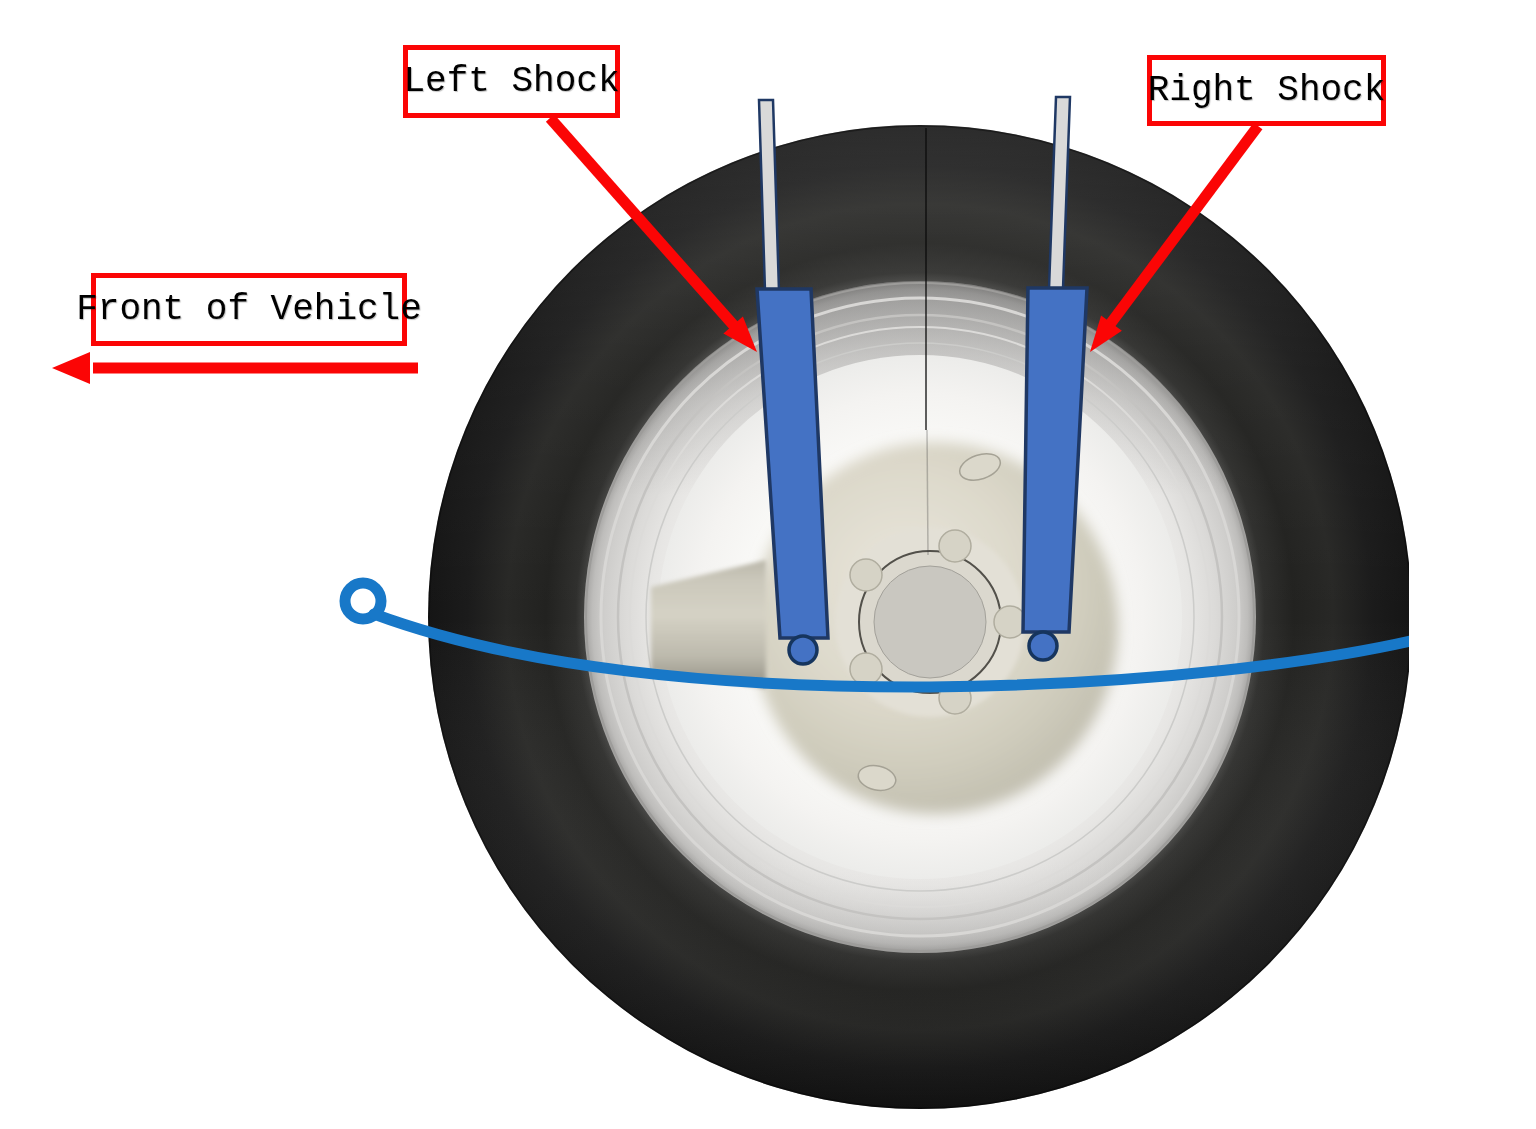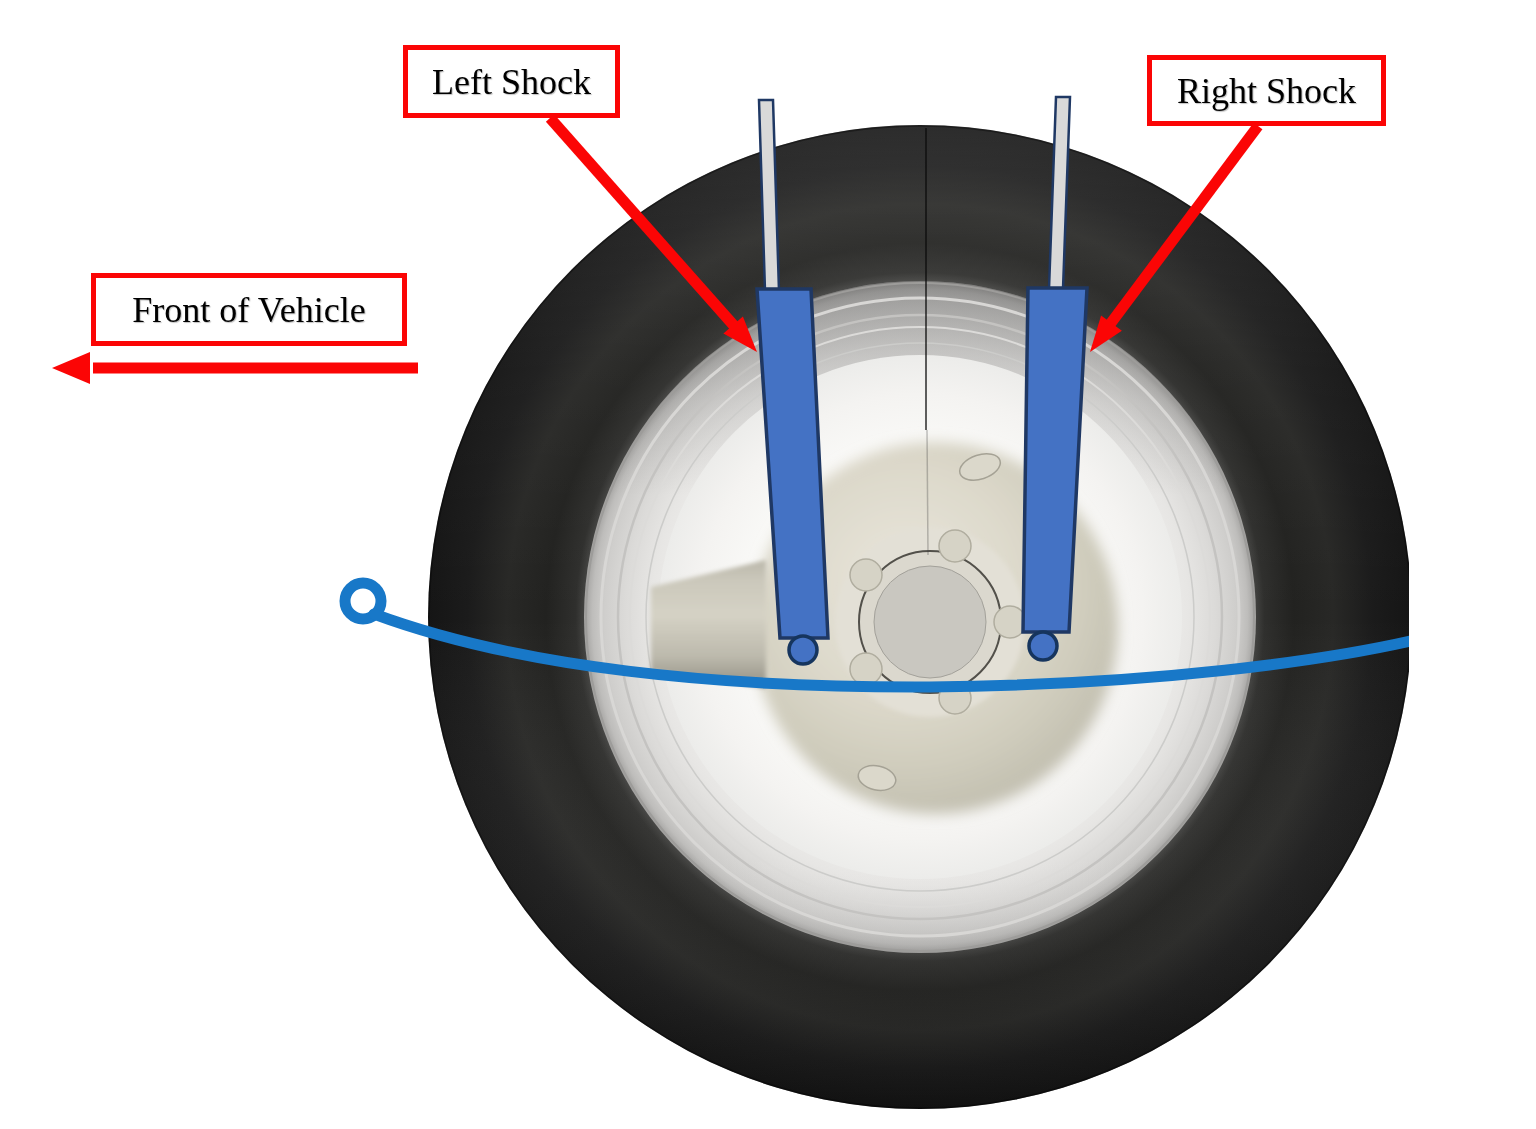--- a/index.html
+++ b/index.html
@@ -1,18 +1,18 @@
 <!DOCTYPE html>
 <html><head>
 <meta charset="utf-8">
 <style>
   html,body{margin:0;padding:0;background:#ffffff;}
   .canvas{
     position:relative;width:1409px;height:1129px;background:#ffffff;overflow:hidden;
-    font-family:Liberation Serif, serif;
+    font-family:Liberation Mono, monospace;
   }
   .canvas svg{position:absolute;left:0;top:0;}
   .callout{
     position:absolute;display:flex;align-items:center;justify-content:center;
     background:#ffffff;border:5px solid #fb0505;box-sizing:border-box;
     font-size:36px;color:#000;white-space:nowrap;
     text-shadow:1px 1px 1px rgba(0,0,0,0.25);
   }
   #label-left-shock{left:403px;top:45px;width:217px;height:73px;}
   #label-right-shock{left:1147px;top:55px;width:239px;height:71px;}

